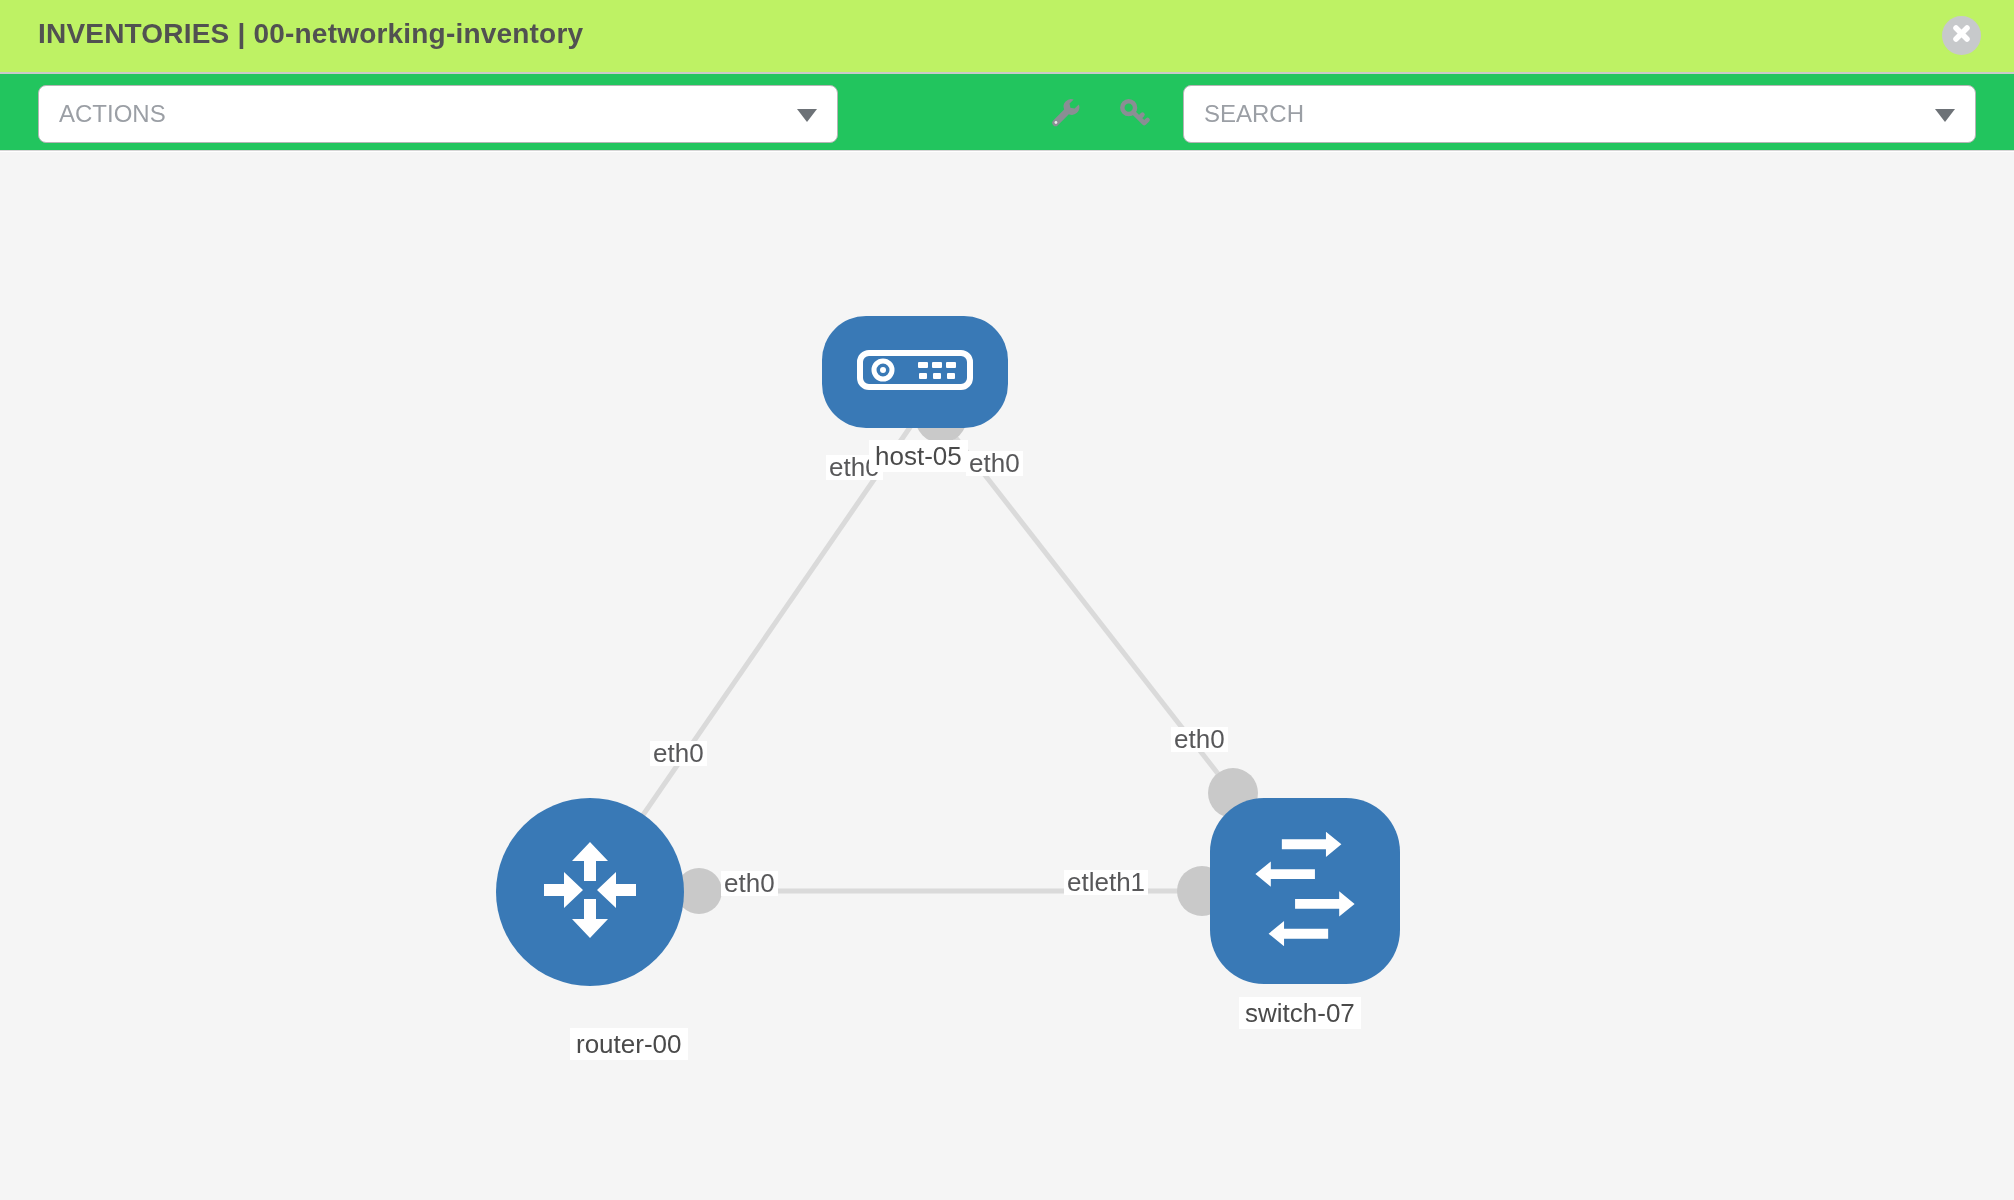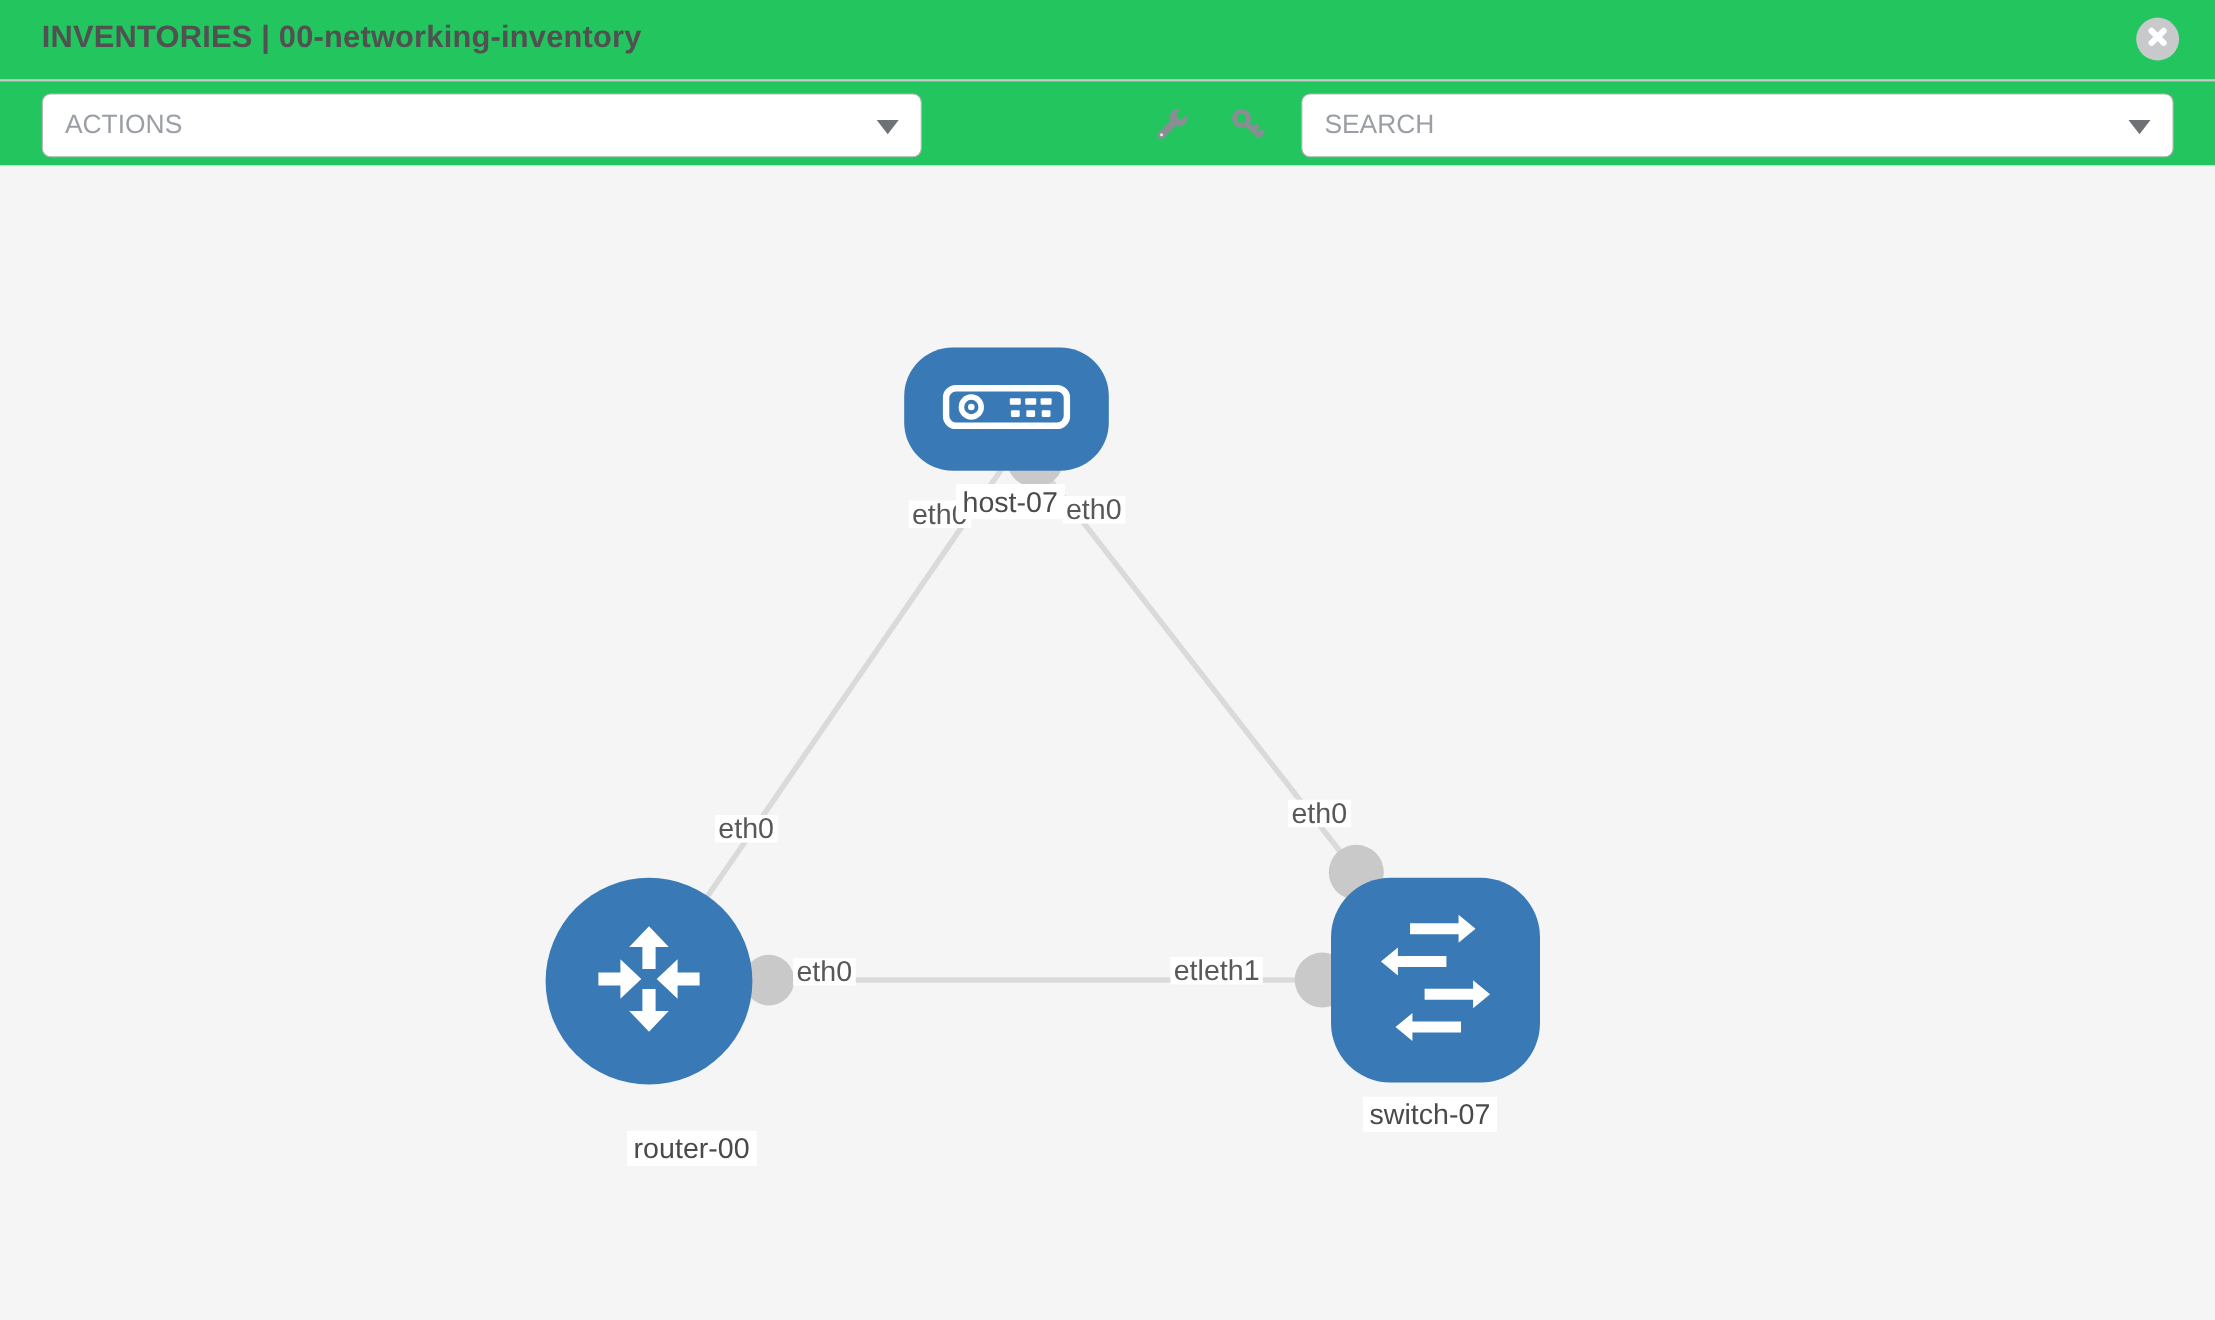--- a/index.html
+++ b/index.html
@@ -1,21 +1,21 @@
 <!DOCTYPE html>
 <html><head>
 <meta charset="utf-8">
 <style>
   html,body{margin:0;padding:0;}
   body{
     width:2014px;height:1200px;position:relative;overflow:hidden;
     font-family:"Liberation Sans","DejaVu Sans",sans-serif;background:#ffffff;
   }
   
-  .header{position:absolute;top:0;left:0;width:2014px;height:92px;background:#22c55e;}
+  .header{position:absolute;top:0;left:0;width:2014px;height:92px;background:#bef264;}
   .page-title{position:absolute;left:38px;top:18px;font-size:28px;font-weight:700;color:#515151;letter-spacing:0.2px;}
   .close-btn{position:absolute;right:33px;top:16px;width:39px;height:39px;border-radius:50%;
     background:#c7c9cb;display:flex;align-items:center;justify-content:center;cursor:pointer;}
   
   .toolbar{position:absolute;top:72px;left:0;width:2014px;height:79px;background:#22c55e;
     border-top:2px solid #cacaca;border-bottom:1px solid #d6d6d6;box-sizing:border-box;}
   .select-box{position:absolute;top:11px;height:58px;background:#ffffff;border:1px solid #b5b5b5;
     border-radius:8px;box-sizing:border-box;display:flex;align-items:center;padding:0 20px;
     color:#9b9fa5;font-size:24px;cursor:pointer;}
   .select-box .caret{position:absolute;right:20px;top:23px;width:0;height:0;
@@ -128,21 +128,21 @@
       <svg width="122" height="118" viewBox="0 0 110 107" fill="#ffffff">
         <path d="M88 13 L74 1.5 V8.5 H34 V17.5 H74 V24.5 Z"></path>
         <path d="M10 40 L24 28.5 V35.5 H64 V44.5 H24 V51.5 Z"></path>
         <path d="M100 67 L86 55.5 V62.5 H46 V71.5 H86 V78.5 Z"></path>
         <path d="M22 94 L36 82.5 V89.5 H76 V98.5 H36 V105.5 Z"></path>
       </svg>
     </span>
   </div>
 
   <div class="edge-label" style="left:826px;top:303px;">eth0</div>
-  <div class="node-label" style="left:869px;top:288px;">host-07</div>
+  <div class="node-label" style="left:869px;top:288px;">host-05</div>
   <div class="edge-label" style="left:966px;top:299px;">eth0</div>
 
   <div class="edge-label" style="left:650px;top:589px;">eth0</div>
   <div class="edge-label" style="left:1171px;top:575px;">eth0</div>
 
   <div class="edge-label" style="left:721px;top:719px;">eth0</div>
   <div class="edge-label" style="left:1064px;top:718px;">etleth1</div>
 
   <div class="node-label" style="left:527px;top:876px;margin-left:43px;">router-00</div>
   <div class="node-label" style="left:1239px;top:845px;">switch-07</div>

